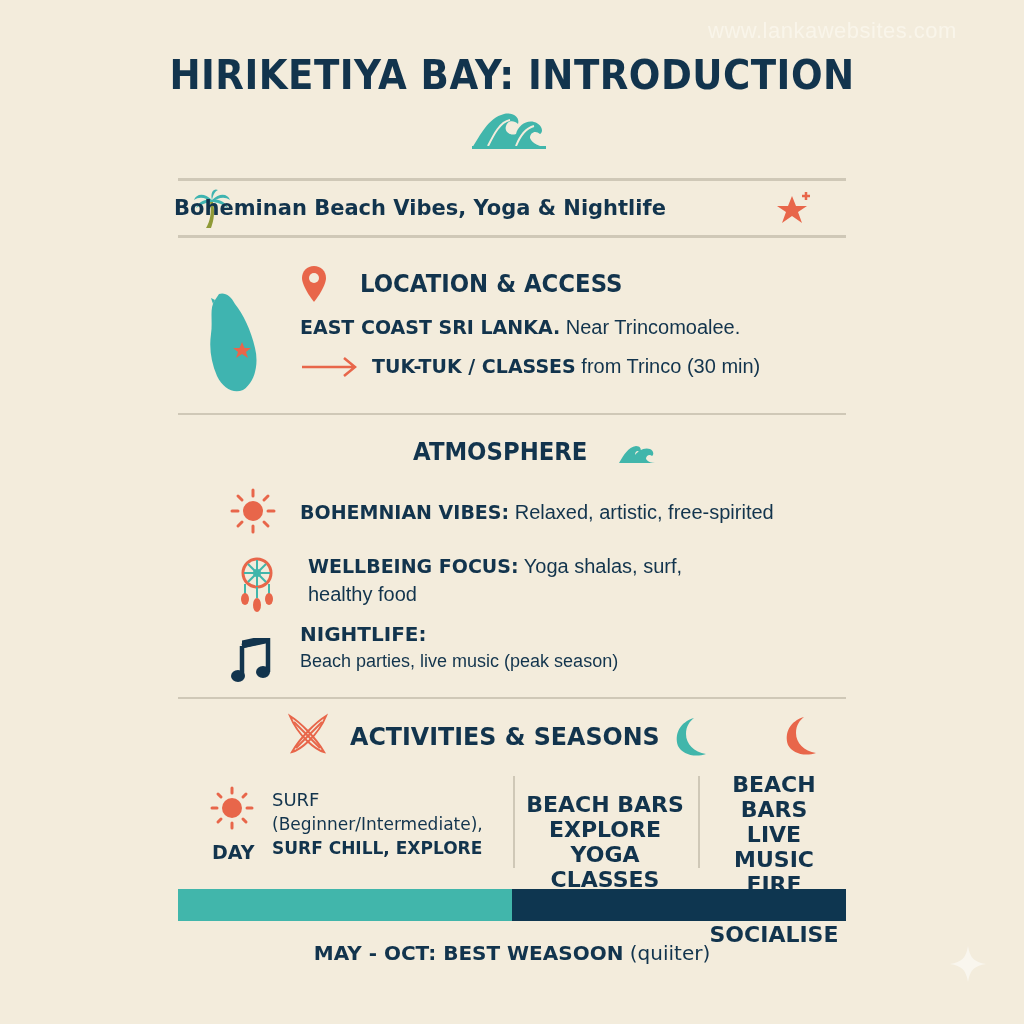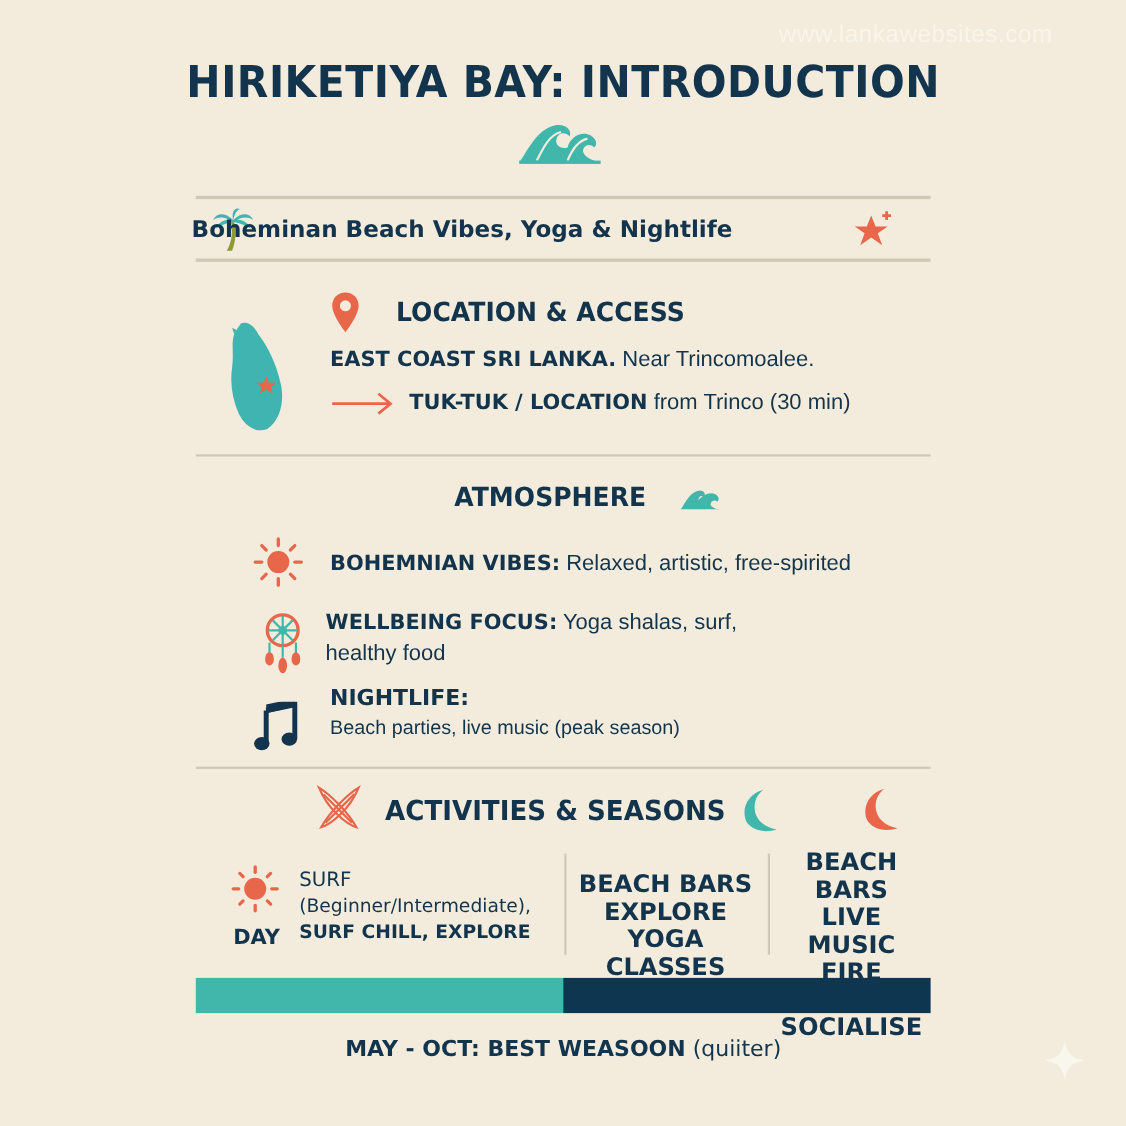--- a/index.html
+++ b/index.html
@@ -98,21 +98,21 @@
 <div class="abs section-heading" style="left:360px; top:270px;">LOCATION &amp; ACCESS</div>
 <div class="abs body-line" style="left:300px; top:316px;">
   <b>EAST COAST SRI LANKA.</b><span> Near Trincomoalee.</span>
 </div>
 <div class="abs" style="left:300px; top:356px;">
   <svg width="58" height="22" viewBox="0 0 58 22">
     <path d="M2 11 L54 11 M44 2 L55 11 L44 20" stroke="#e8664a" stroke-width="2.5" fill="none"></path>
   </svg>
 </div>
 <div class="abs body-line" style="left:372px; top:355px;">
-  <b>TUK-TUK / LOCATION</b><span> from Trinco (30 min)</span>
+  <b>TUK-TUK / CLASSES</b><span> from Trinco (30 min)</span>
 </div>
 <div class="abs rule" style="top:413px; height:2px;"></div>
 
 <div class="abs section-heading" style="left:413px; top:438px;">ATMOSPHERE</div>
 <div class="abs" style="left:618px; top:443px;">
   <svg width="38" height="22" viewBox="0 0 38 22">
     <path d="M1 20 C6 12 10 4 18 3 C22 3 24 6 22 9 C20 7 17 8 17 12 C20 8 26 4 32 6 C36 8 36 12 34 13 C32 11 28 12 28 16 C30 19 34 20 37 20 Z" fill="#41b6ab"></path>
   </svg>
 </div>
 <div class="abs" style="left:230px; top:488px;">
@@ -147,21 +147,21 @@
     <g stroke="#41b6ab" stroke-width="2">
       <line x1="9" y1="28" x2="9" y2="38"></line>
         <line x1="21" y1="31" x2="21" y2="42"></line>
         <line x1="33" y1="28" x2="33" y2="38"></line>
     </g>
     <ellipse cx="9" cy="43" rx="4" ry="6" fill="#e8664a"></ellipse>
     <ellipse cx="21" cy="49" rx="4" ry="7" fill="#e8664a"></ellipse>
     <ellipse cx="33" cy="43" rx="4" ry="6" fill="#e8664a"></ellipse>
   </svg>
 </div>
-<div class="abs body-line" style="left:296px; top:552px; line-height:28px;">
+<div class="abs body-line" style="left:308px; top:552px; line-height:28px;">
   <b>WELLBEING FOCUS:</b><span> Yoga shalas, surf,</span><br>
   <span>healthy food</span>
 </div>
 
 <div class="abs" style="left:230px; top:638px;">
   <svg width="42" height="46" viewBox="0 0 42 46">
     <path d="M12 8 L38 2 L38 34" stroke="#12344d" stroke-width="4.5" fill="none"></path>
     <line x1="12" y1="8" x2="12" y2="38" stroke="#12344d" stroke-width="4.5"></line>
     <rect x="12" y="2" width="26" height="8" fill="#12344d" transform="skewY(-12) translate(0,3)"></rect>
     <ellipse cx="8" cy="38" rx="7" ry="6" fill="#12344d"></ellipse>

